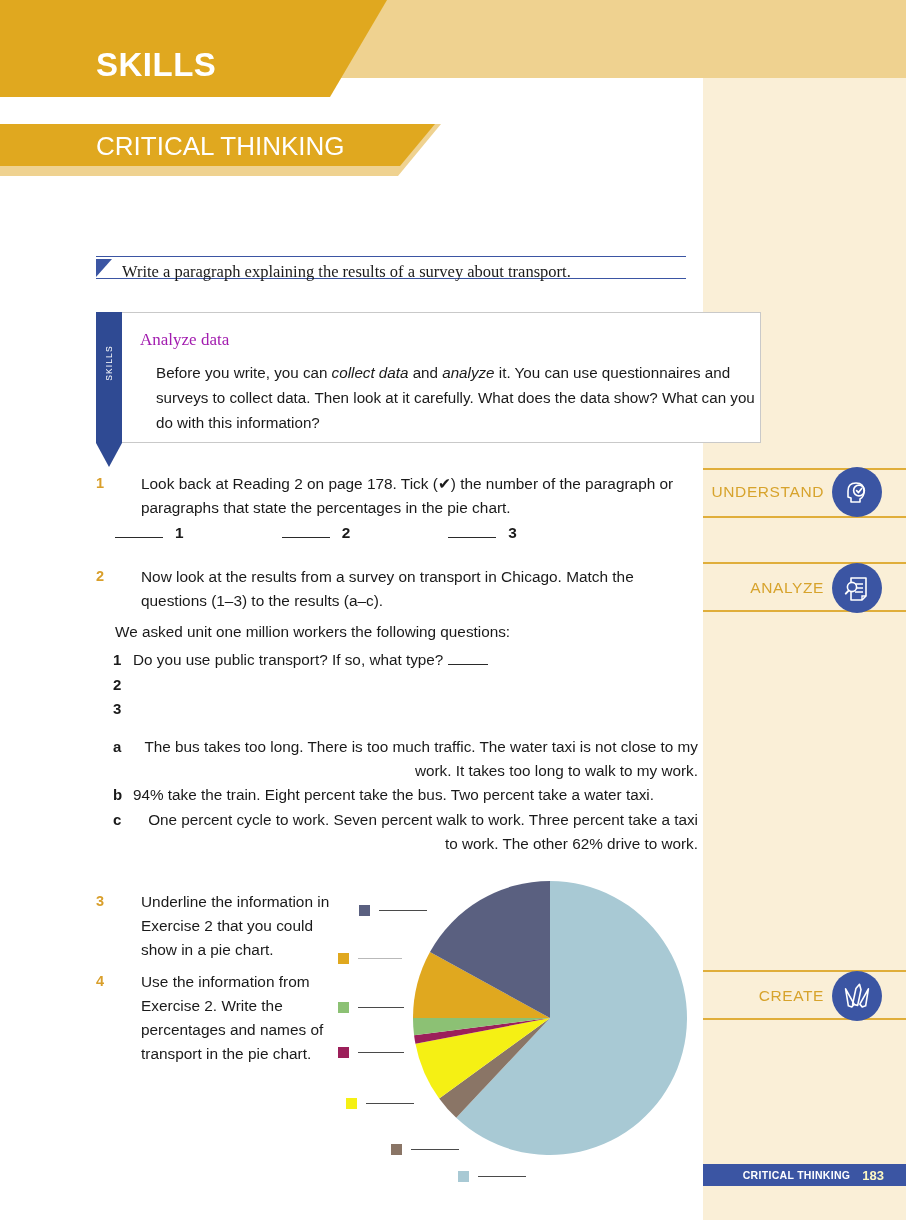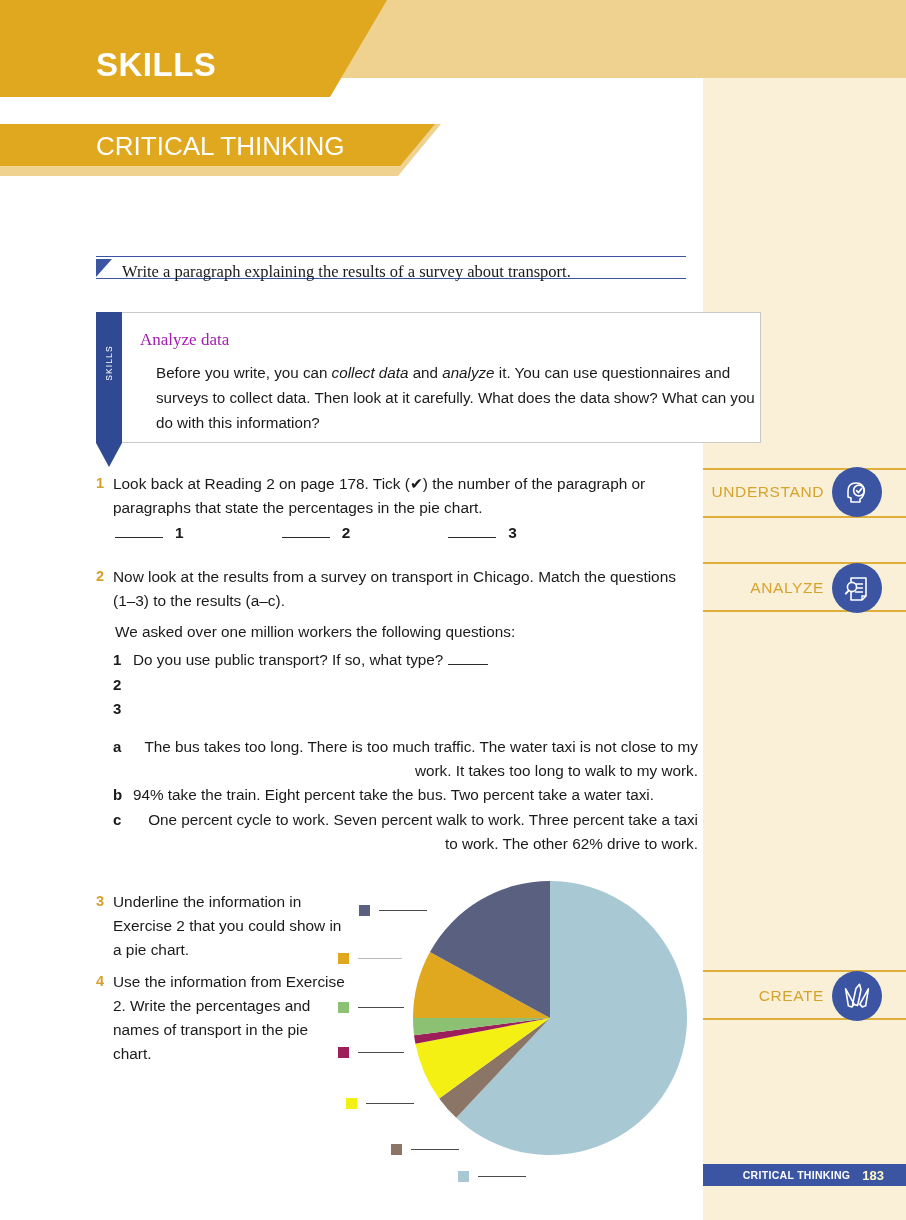--- a/index.html
+++ b/index.html
@@ -124,21 +124,21 @@
     font-size: 15.2px; line-height: 1.65; color: #1a1a1a; z-index: 5; margin-left: 16px;
   }
   .skills-body i { font-style: italic; }
 
   
   .ex { position: absolute; display: flex; }
   .ex-num {
     flex: 0 0 auto; width: 17px; color: #D99F2B; font-weight: bold;
     font-size: 14.5px; line-height: 1.55;
   }
-  .ex-body { font-size: 15.4px; line-height: 1.55; color: #1a1a1a; }
+  .ex-body { font-size: 15.4px; line-height: 1.55; color: #1a1a1a; margin-left: 28px; }
 
   .blank { display: inline-block; border-bottom: 1.3px solid #2a2a2a;
            width: 40px; height: 0.85em; vertical-align: baseline; }
   .blank.w48 { width: 48px; }
 
   .tick-row {
     position: absolute; left: 115px; top: 524px; width: 500px;
     font-size: 15.4px; display: flex;
   }
   .tick-cell { width: 200px; white-space: nowrap; }
@@ -268,21 +268,21 @@
     <div class="tick-cell">
       <span class="blank w48"></span><b>3</b>
     </div>
   </div>
 
   <div class="ex" style="left:96px; top:565px; width:600px;">
     <div class="ex-num">2</div>
     <div class="ex-body">Now look at the results from a survey on transport in Chicago. Match the questions (1–3) to the results (a–c).</div>
   </div>
 
-  <div style="position:absolute; left:115px; top:620px; width:580px; font-size:15.3px; line-height:1.55;">We asked over one million workers the following questions:</div>
+  <div style="position:absolute; left:115px; top:620px; width:580px; font-size:15.3px; line-height:1.55;">We asked unit one million workers the following questions:</div>
 
   <div style="position:absolute; left:113px; top:648px; width:585px;">
     <div class="sub-item">
       <div class="sub-key">1</div>
       <div class="sub-txt"><span>Do you use public transport? If so, what type?</span> <span class="blank"></span></div>
     </div>
     <div class="sub-item">
       <div class="sub-key">2</div>
     </div>
     <div class="sub-item">

